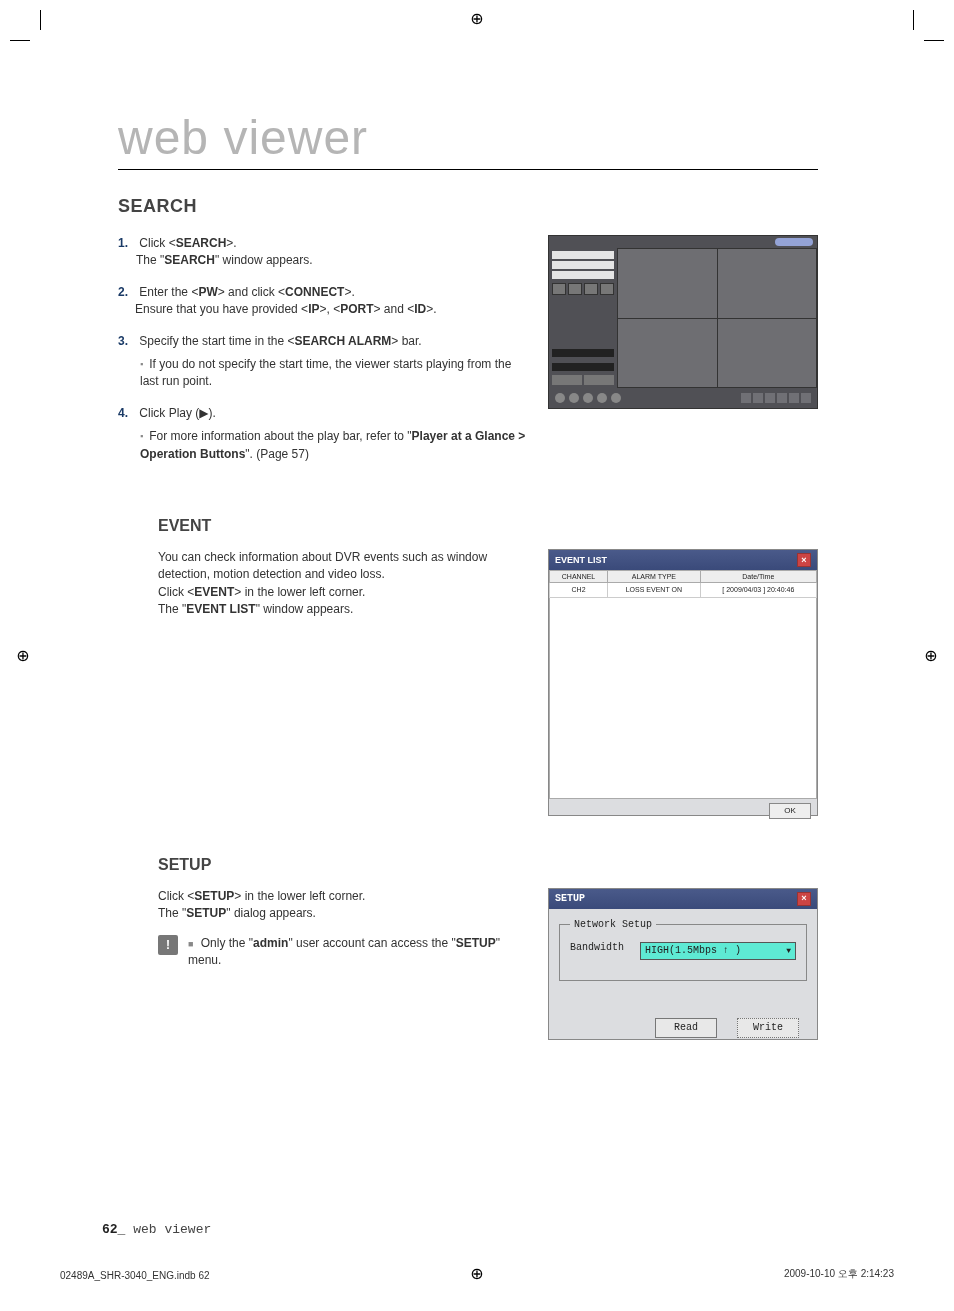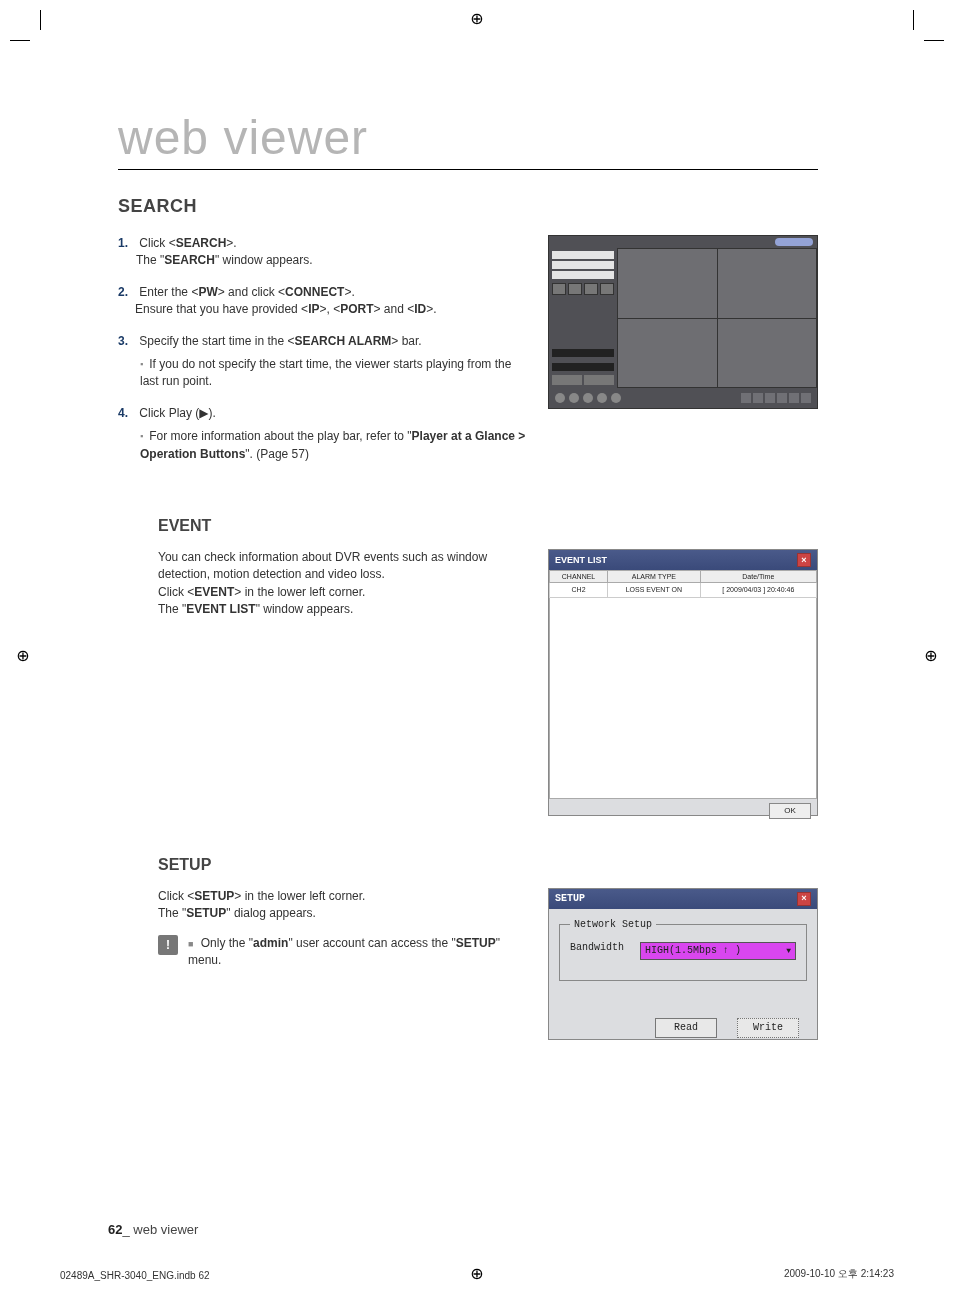--- a/index.html
+++ b/index.html
@@ -176,31 +176,31 @@
   .shot-setup .titlebar {
     background: linear-gradient(#4a5a8a,#3a4a7a);
     color:#fff; font-size:10px; font-weight:bold;
     padding:3px 6px; display:flex; justify-content:space-between; align-items:center;
   }
   .shot-setup fieldset {
     margin:10px; border:1px solid #888; padding:12px 10px 20px 10px;
   }
   .shot-setup legend { font-size:10px; padding:0 4px; }
   .shot-setup .row { display:flex; gap:16px; font-size:10px; }
-  .shot-setup .combo { flex:1; height:16px; border:1px solid #555; background:#d946ef; font-size:10px; padding:0 4px; display:flex; align-items:center; justify-content:space-between;}
+  .shot-setup .combo { flex:1; height:16px; border:1px solid #555; background:#5eead4; font-size:10px; padding:0 4px; display:flex; align-items:center; justify-content:space-between;}
   .shot-setup .arrow { font-size:8px; }
   .shot-setup .btns { display:flex; justify-content:flex-end; gap:20px; padding:0 18px 10px 0; font-size:10px;margin-top:37px;}
   .shot-setup .btn { width:60px; height:18px; background:#e8e8e8; border:1px solid #777; text-align:center; line-height:18px;}
   .shot-setup .btn.dot { border-style: dotted; }
 
   .section-block { margin-bottom: 40px; }
 
   .footer-line {
-    position: absolute; bottom: 74px; left: 108px;
-    font-size: 13px; color: #444;
+    position: absolute; bottom: 74px; left: 102px;
+    font-size: 13px; color: #444; font-family: Liberation Mono, monospace;
   }
   .footer-line b { color: #222; }
 
   .slug {
     position: absolute; bottom: 30px; left: 60px;
     font-size: 10px; color: #333;
   }
   .slug-right {
     position: absolute; bottom: 30px; right: 60px;
     font-size: 10px; color: #333;

